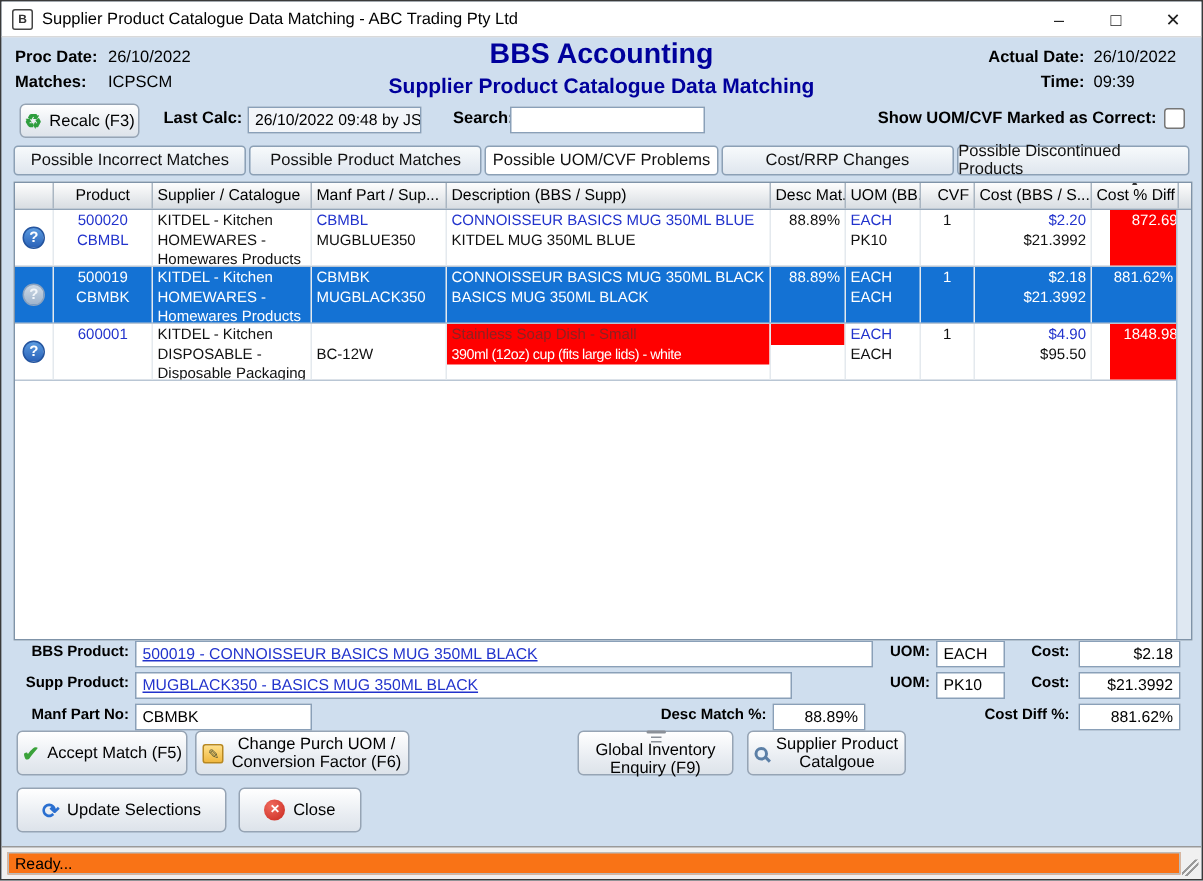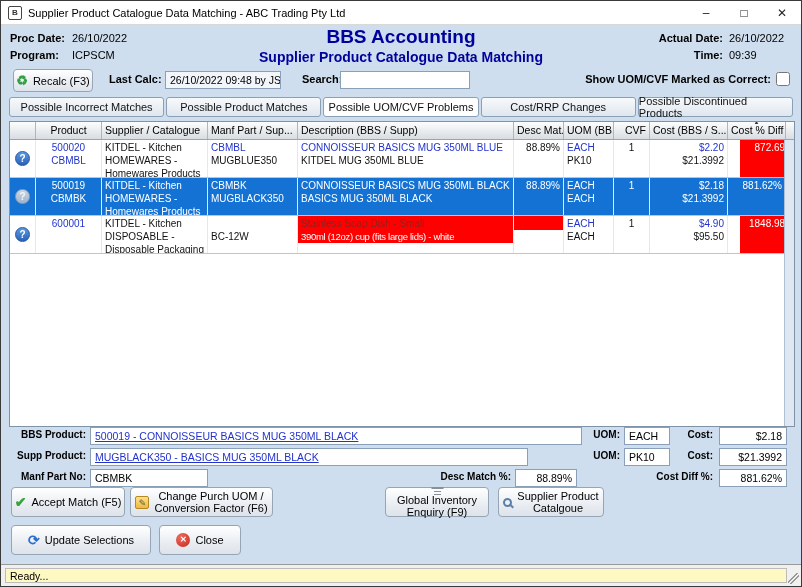--- a/index.html
+++ b/index.html
@@ -92,21 +92,21 @@
   .ico-edit { width:14px; height:13px; background:linear-gradient(#ffe08a,#f0b840); border:1px solid #b88820; border-radius:2px; font-size:9px; line-height:12px; text-align:center; color:#553; }
   .ico-box { width:13px; height:12px; background:linear-gradient(#f4f4f4,#c9ced4); border:1px solid #8a9098; border-radius:2px; position:relative; }
   .ico-box::after { content:""; position:absolute; left:2px; right:2px; top:3px; height:1px; background:#8a9098; box-shadow:0 3px 0 #8a9098; }
   .ico-mag { width:9px; height:9px; border:2px solid #5b7fa6; border-radius:50%; position:relative; background:#eaf1f8; }
   .ico-mag::after { content:""; position:absolute; width:5px; height:2px; background:#5b7fa6; transform:rotate(45deg); right:-4px; bottom:-2px; }
   .ico-refresh { color:#2a6fd0; font-size:14px; font-weight:bold; line-height:1; }
   .ico-close { width:14px; height:14px; border-radius:50%; background:radial-gradient(circle at 35% 30%, #f06a5e, #c8281e); color:#fff; font-size:8px; line-height:14px; text-align:center; font-weight:bold; }
 
   
   .statusbar { position:absolute; left:0; right:0; bottom:0; height:22px; background:#f0f0f0; border-top:1px solid #9a9a9a; }
-  .status-inner { position:absolute; left:4px; right:14px; top:3px; bottom:3px; border:1px solid #bcbcbc; background:#fef9c3; font-size:10.5px; color:#000; padding:1px 4px; }
+  .status-inner { position:absolute; left:4px; right:14px; top:3px; bottom:3px; border:1px solid #bcbcbc; background:#f97316; font-size:10.5px; color:#000; padding:1px 4px; }
   .grip { position:absolute; right:2px; bottom:2px; width:11px; height:11px; background:
      linear-gradient(135deg, transparent 0 6px, #999 6px 7.5px, transparent 7.5px 9px, #999 9px 10.5px, transparent 10.5px); }
 </style>
 </head>
 <body>
 
 <div class="window">
 
   <div class="titlebar">
     <div class="app-icon">B</div>
@@ -117,21 +117,21 @@
   </div>
 
   <div class="content">
 
     <div class="hdr-left">
       <div class="lblrow">
           <span class="blab">Proc Date:</span>
           <span>26/10/2022</span>
         </div>
       <div class="lblrow">
-          <span class="blab">Program:</span>
+          <span class="blab">Matches:</span>
           <span>ICPSCM</span>
         </div>
     </div>
 
     <div class="hdr-center">
       <div class="app-title">BBS Accounting</div>
       <div class="screen-title">Supplier Product Catalogue Data Matching</div>
     </div>
 
     <div class="hdr-right">

